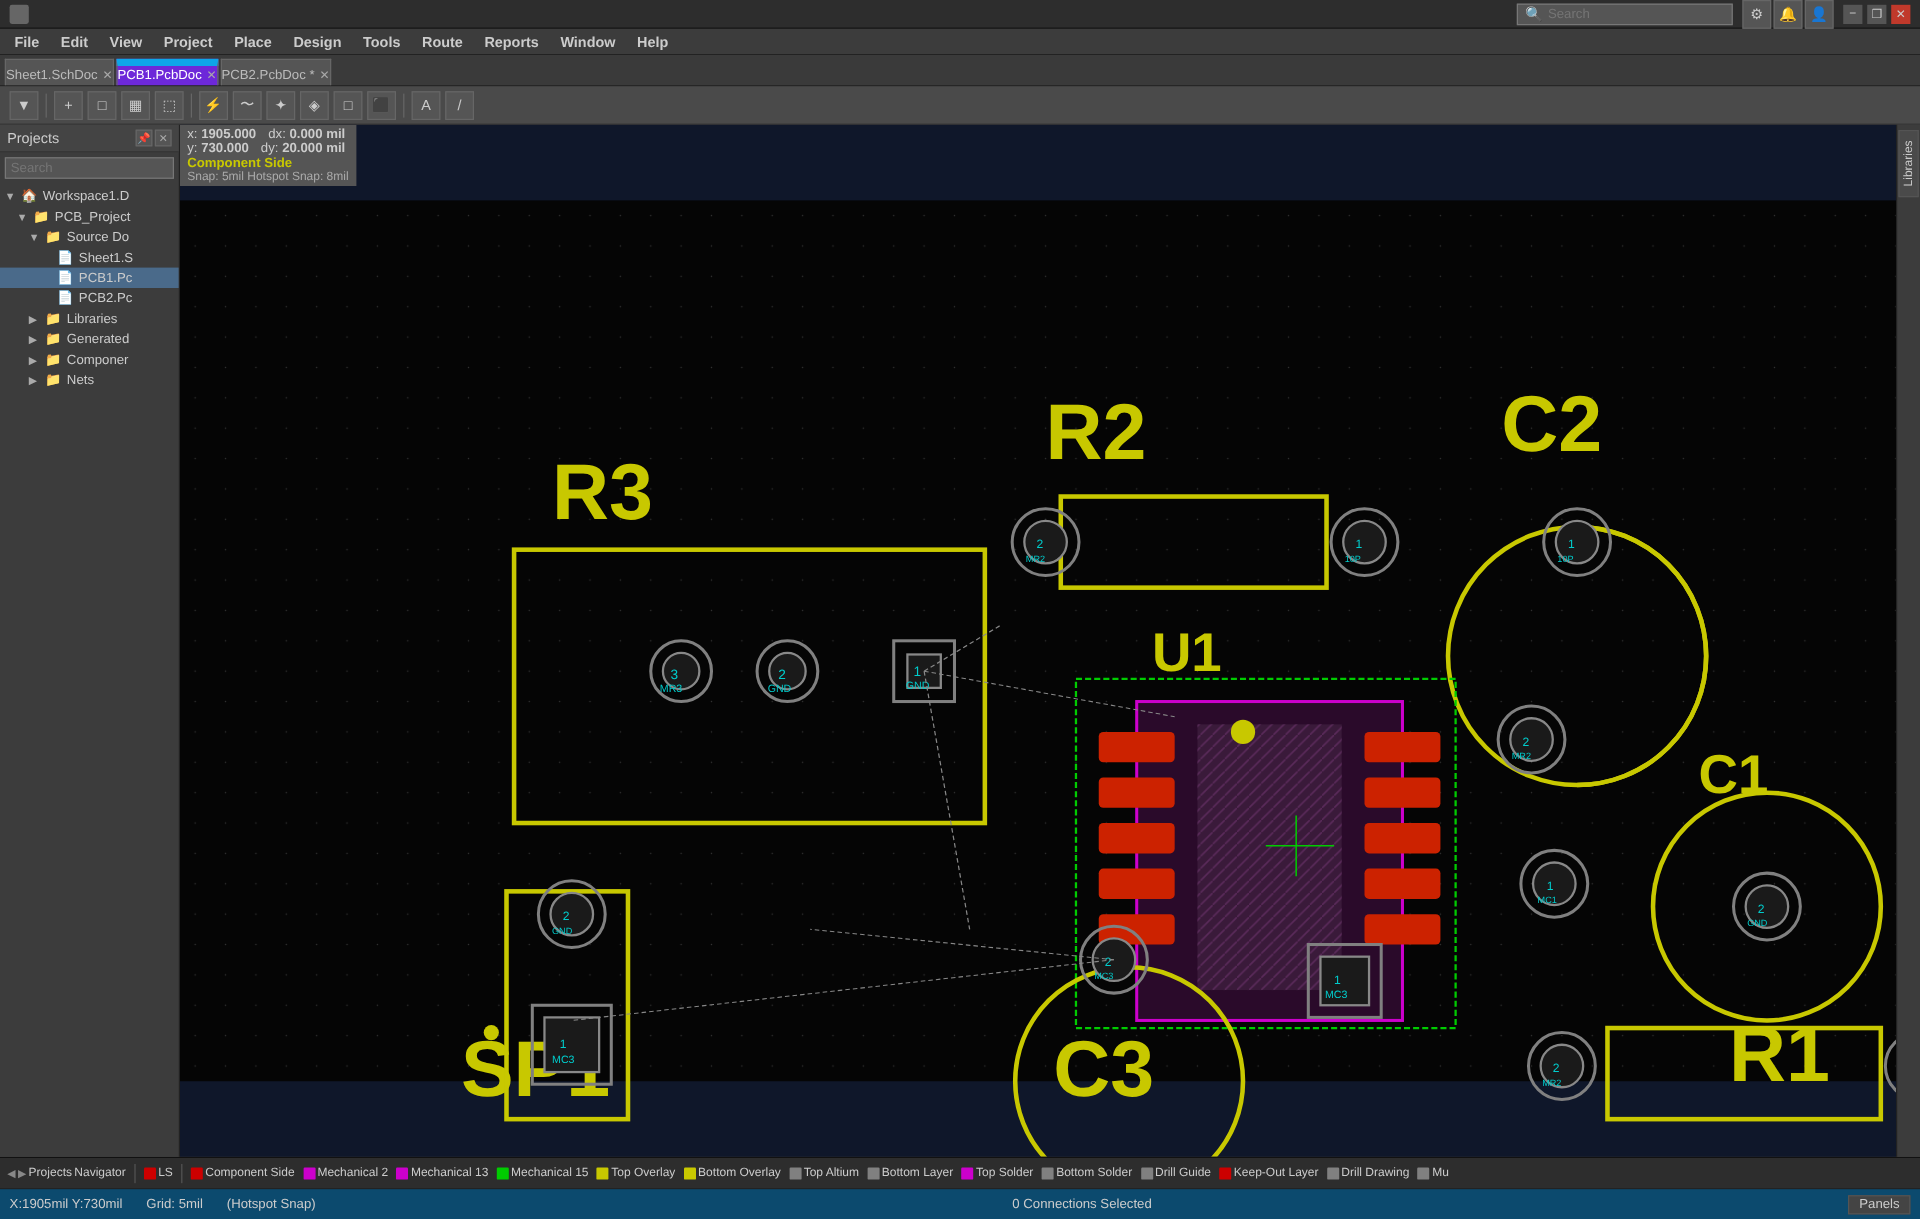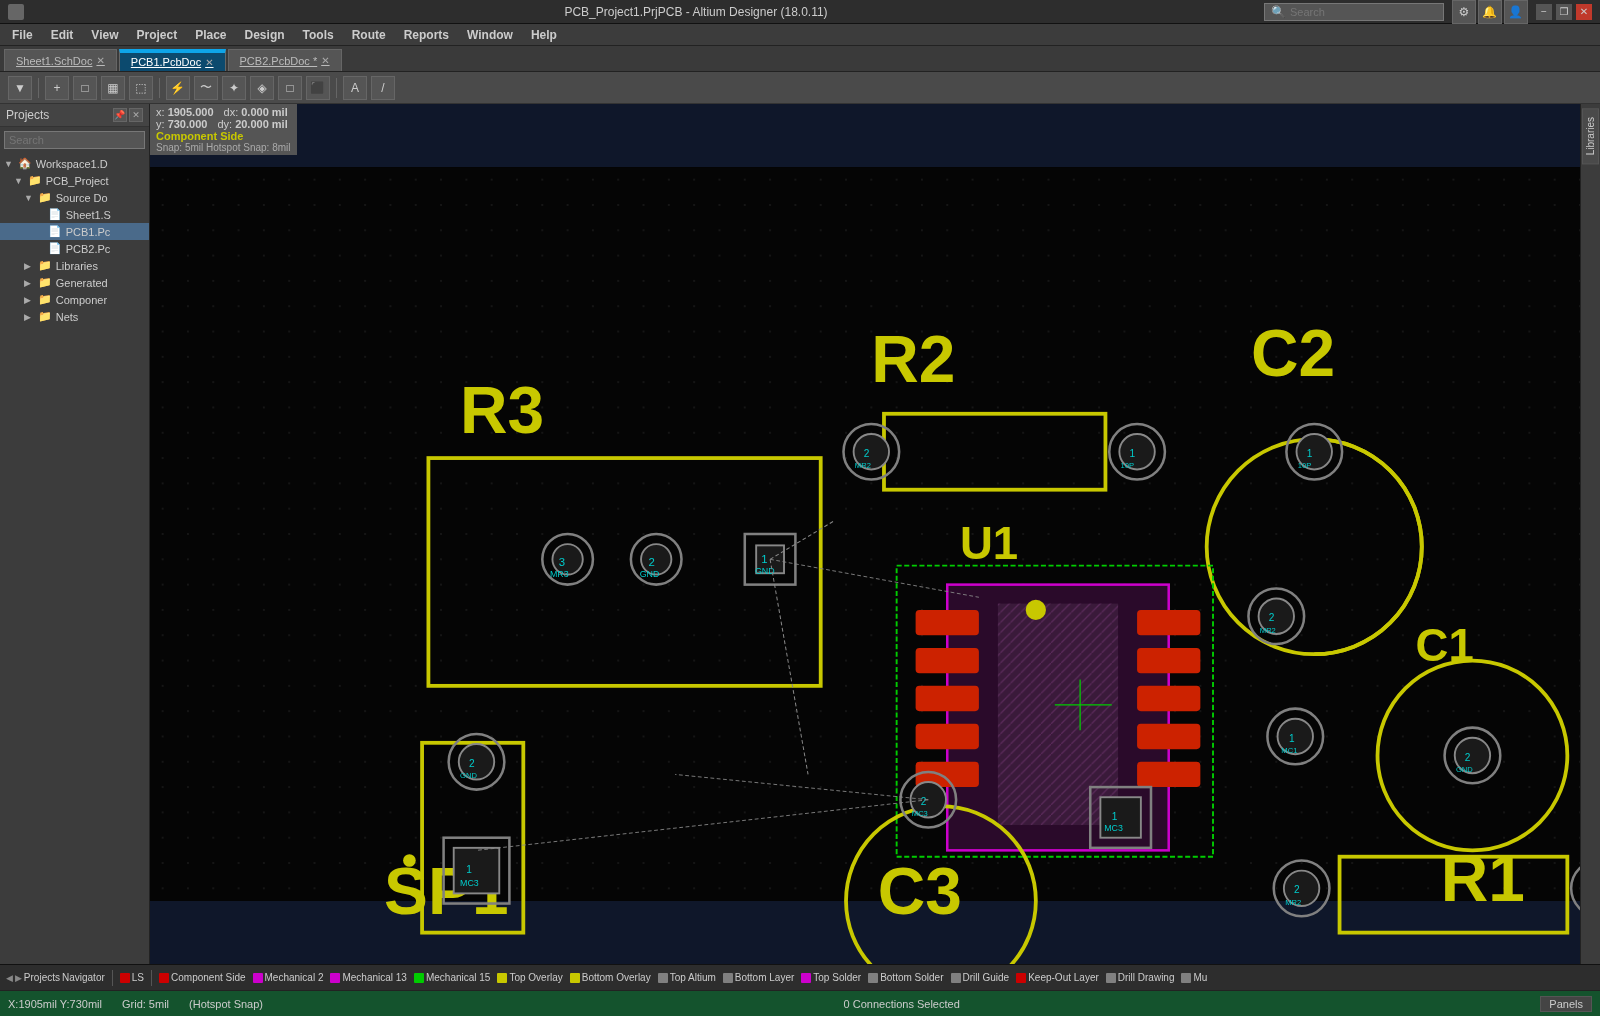--- a/index.html
+++ b/index.html
@@ -23,24 +23,24 @@
       padding: 0 4px; border-bottom: 1px solid #222; gap: 2px; font-weight: bold;
     }
     #menubar .menu-item { padding: 2px 8px; color: #ccc; cursor: pointer; font-size: 12px; }
 
     
     #tabbar {
       width: 100%; height: 26px; background: #3a3a3a; display: flex; align-items: flex-end;
       padding: 0 4px; border-bottom: 1px solid #222; gap: 2px;
     }
     .tab {
-      height: 22px; padding: 2px 11px; background: #555; color: #bbb; cursor: pointer;
-      border: 1px solid #666; border-bottom: none; font-size: 11px; display: flex; align-items: center; gap: 4px; text-decoration: underline;
-    }
-    .tab.active { background: #0c4a6e; color: #fff; border-top: 4px solid #0ea5e9; }
+      height: 22px; padding: 2px 0; background: #555; color: #bbb; cursor: pointer;
+      border: 1px solid #666; border-bottom: none; font-size: 11px; display: flex; align-items: flex-end; gap: 4px;
+    }
+    .tab.active { background: #6d28d9; color: #fff; border-top: 6px solid #0ea5e9; }
     .tab .tab-close { color: #aaa; font-size: 10px; cursor: pointer; }
 
     
     #toolbar {
       width: 100%; height: 32px; background: #4a4a4a; display: flex; align-items: center;
       padding: 0 8px; border-bottom: 1px solid #333; gap: 4px;
     }
     .tool-btn {
       width: 24px; height: 24px; background: #555; border: 1px solid #666; color: #ccc;
       cursor: pointer; display: flex; align-items: center; justify-content: center; font-size: 12px;
@@ -89,32 +89,31 @@
       width: 100%; height: 26px; background: #2d2d2d; display: flex; align-items: center;
       padding: 0 4px; border-top: 1px solid #111; gap: 3px; overflow-x: auto; font-size: 10px; color: #ccc;
       white-space: nowrap;
     }
     .layer-item { display: flex; align-items: center; gap: 2px; padding: 1px 2px; cursor: pointer; }
     .layer-dot { width: 10px; height: 10px; border-radius: 1px; flex-shrink: 0; }
     .layer-label { font-size: 10px; color: #ccc; }
 
     
     #coordbar {
-      width: 100%; height: 26px; background: #14532d; display: flex; align-items: center;
+      width: 100%; height: 26px; background: #0c4a6e; display: flex; align-items: center;
       padding: 0 8px; border-top: 1px solid #222; gap: 20px; font-size: 11px; color: #ccc;
     }
   </style>
 </head>
 <body>
 
 <div id="titlebar">
   <div style="display:flex;align-items:center;gap:8px;width:120px;">
     <div style="width:16px;height:16px;background:#666;border-radius:2px;"></div>
   </div>
-  <div class="title">PCB_Project1.PrjPCB - Altium Designer (18.0.11)</div>
   <div style="display:flex;align-items:center;gap:8px;">
     <div class="search-box">
       <span>🔍</span>
       <input type="text" placeholder="Search" style="">
     </div>
     <div style="display:flex;align-items:center;gap:2px;">
       <div class="tool-btn">⚙</div>
       <div class="tool-btn">🔔</div>
       <div class="tool-btn">👤</div>
     </div>

